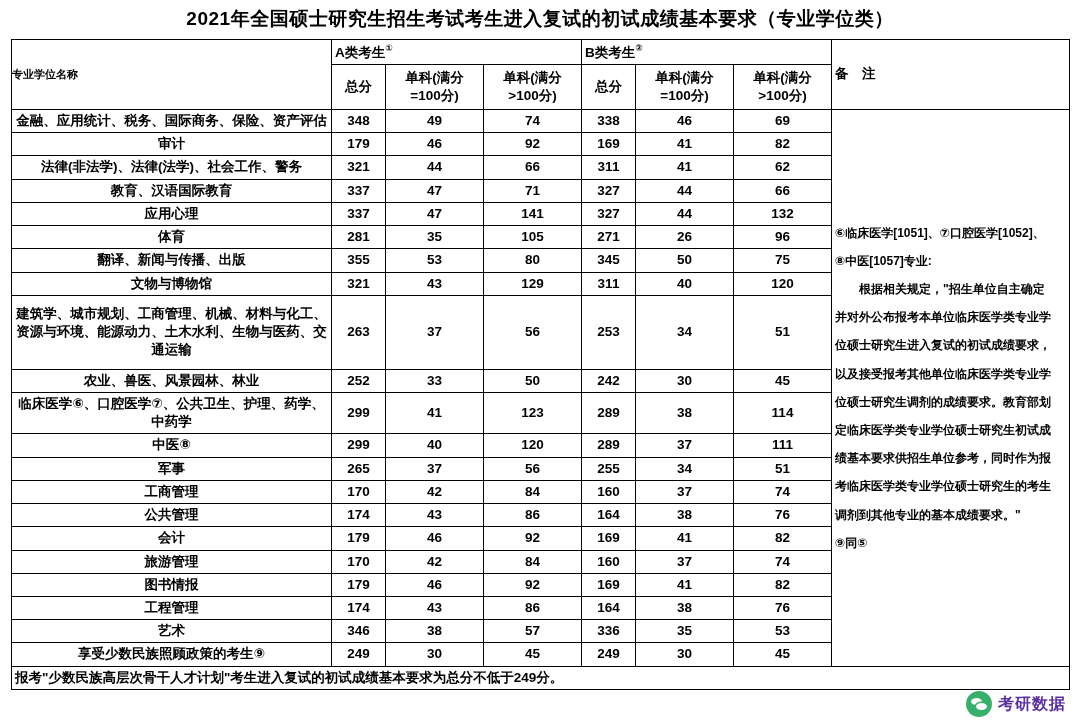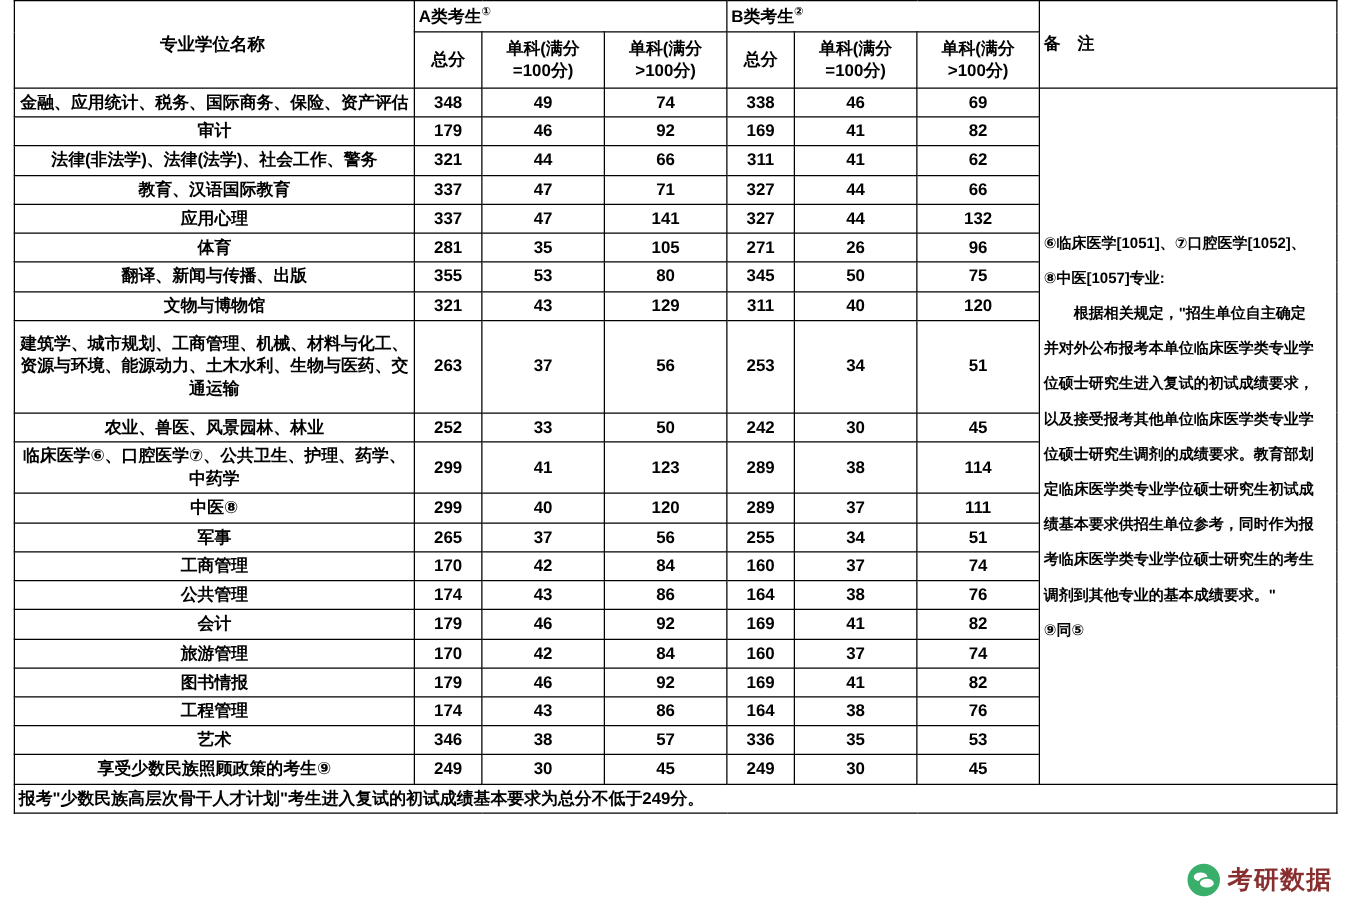--- a/index.html
+++ b/index.html
@@ -55,23 +55,23 @@
     font-weight: bold;
     line-height: 1.25;
     height: 40px;
   }
   .col-major {
     text-align: center;
     padding-left: 6px;
     font-size: 14px;
   }
   .col-major.hdr {
-    text-align: center;
+    text-align: left;
     padding-left: 0;
-    font-size: 14px;
+    font-size: 11px;
   }
   .num {
     text-align: center;
     font-size: 15px;
     font-weight: bold;
   }
   .remark-cell {
     vertical-align: top;
     padding: 6px 8px 4px 8px;
     font-size: 12.5px;
@@ -131,31 +131,32 @@
     position: absolute;
     left: 10px;
     top: 12px;
     width: 11px;
     height: 7px;
     border-radius: 50%;
     background: #fff;
     box-shadow: 0 0 0 1.5px #2aa960;
   }
   .wm-text {
-    color: #7f1d1d;
-    font-size: 20px;
+    color: #4c1d95;
+    font-size: 16px;
     font-weight: bold;
     letter-spacing: 1px;
   }
 </style>
 </head>
 <body>
 
 <div class="page">
 
+  <div class="doc-title">2021年全国硕士研究生招生考试考生进入复试的初试成绩基本要求（专业学位类）</div>
 
   <table class="score-table">
     <colgroup>
       <col style="width:320px">
       <col style="width:54px">
       <col style="width:98px">
       <col style="width:98px">
       <col style="width:54px">
       <col style="width:98px">
       <col style="width:98px">

